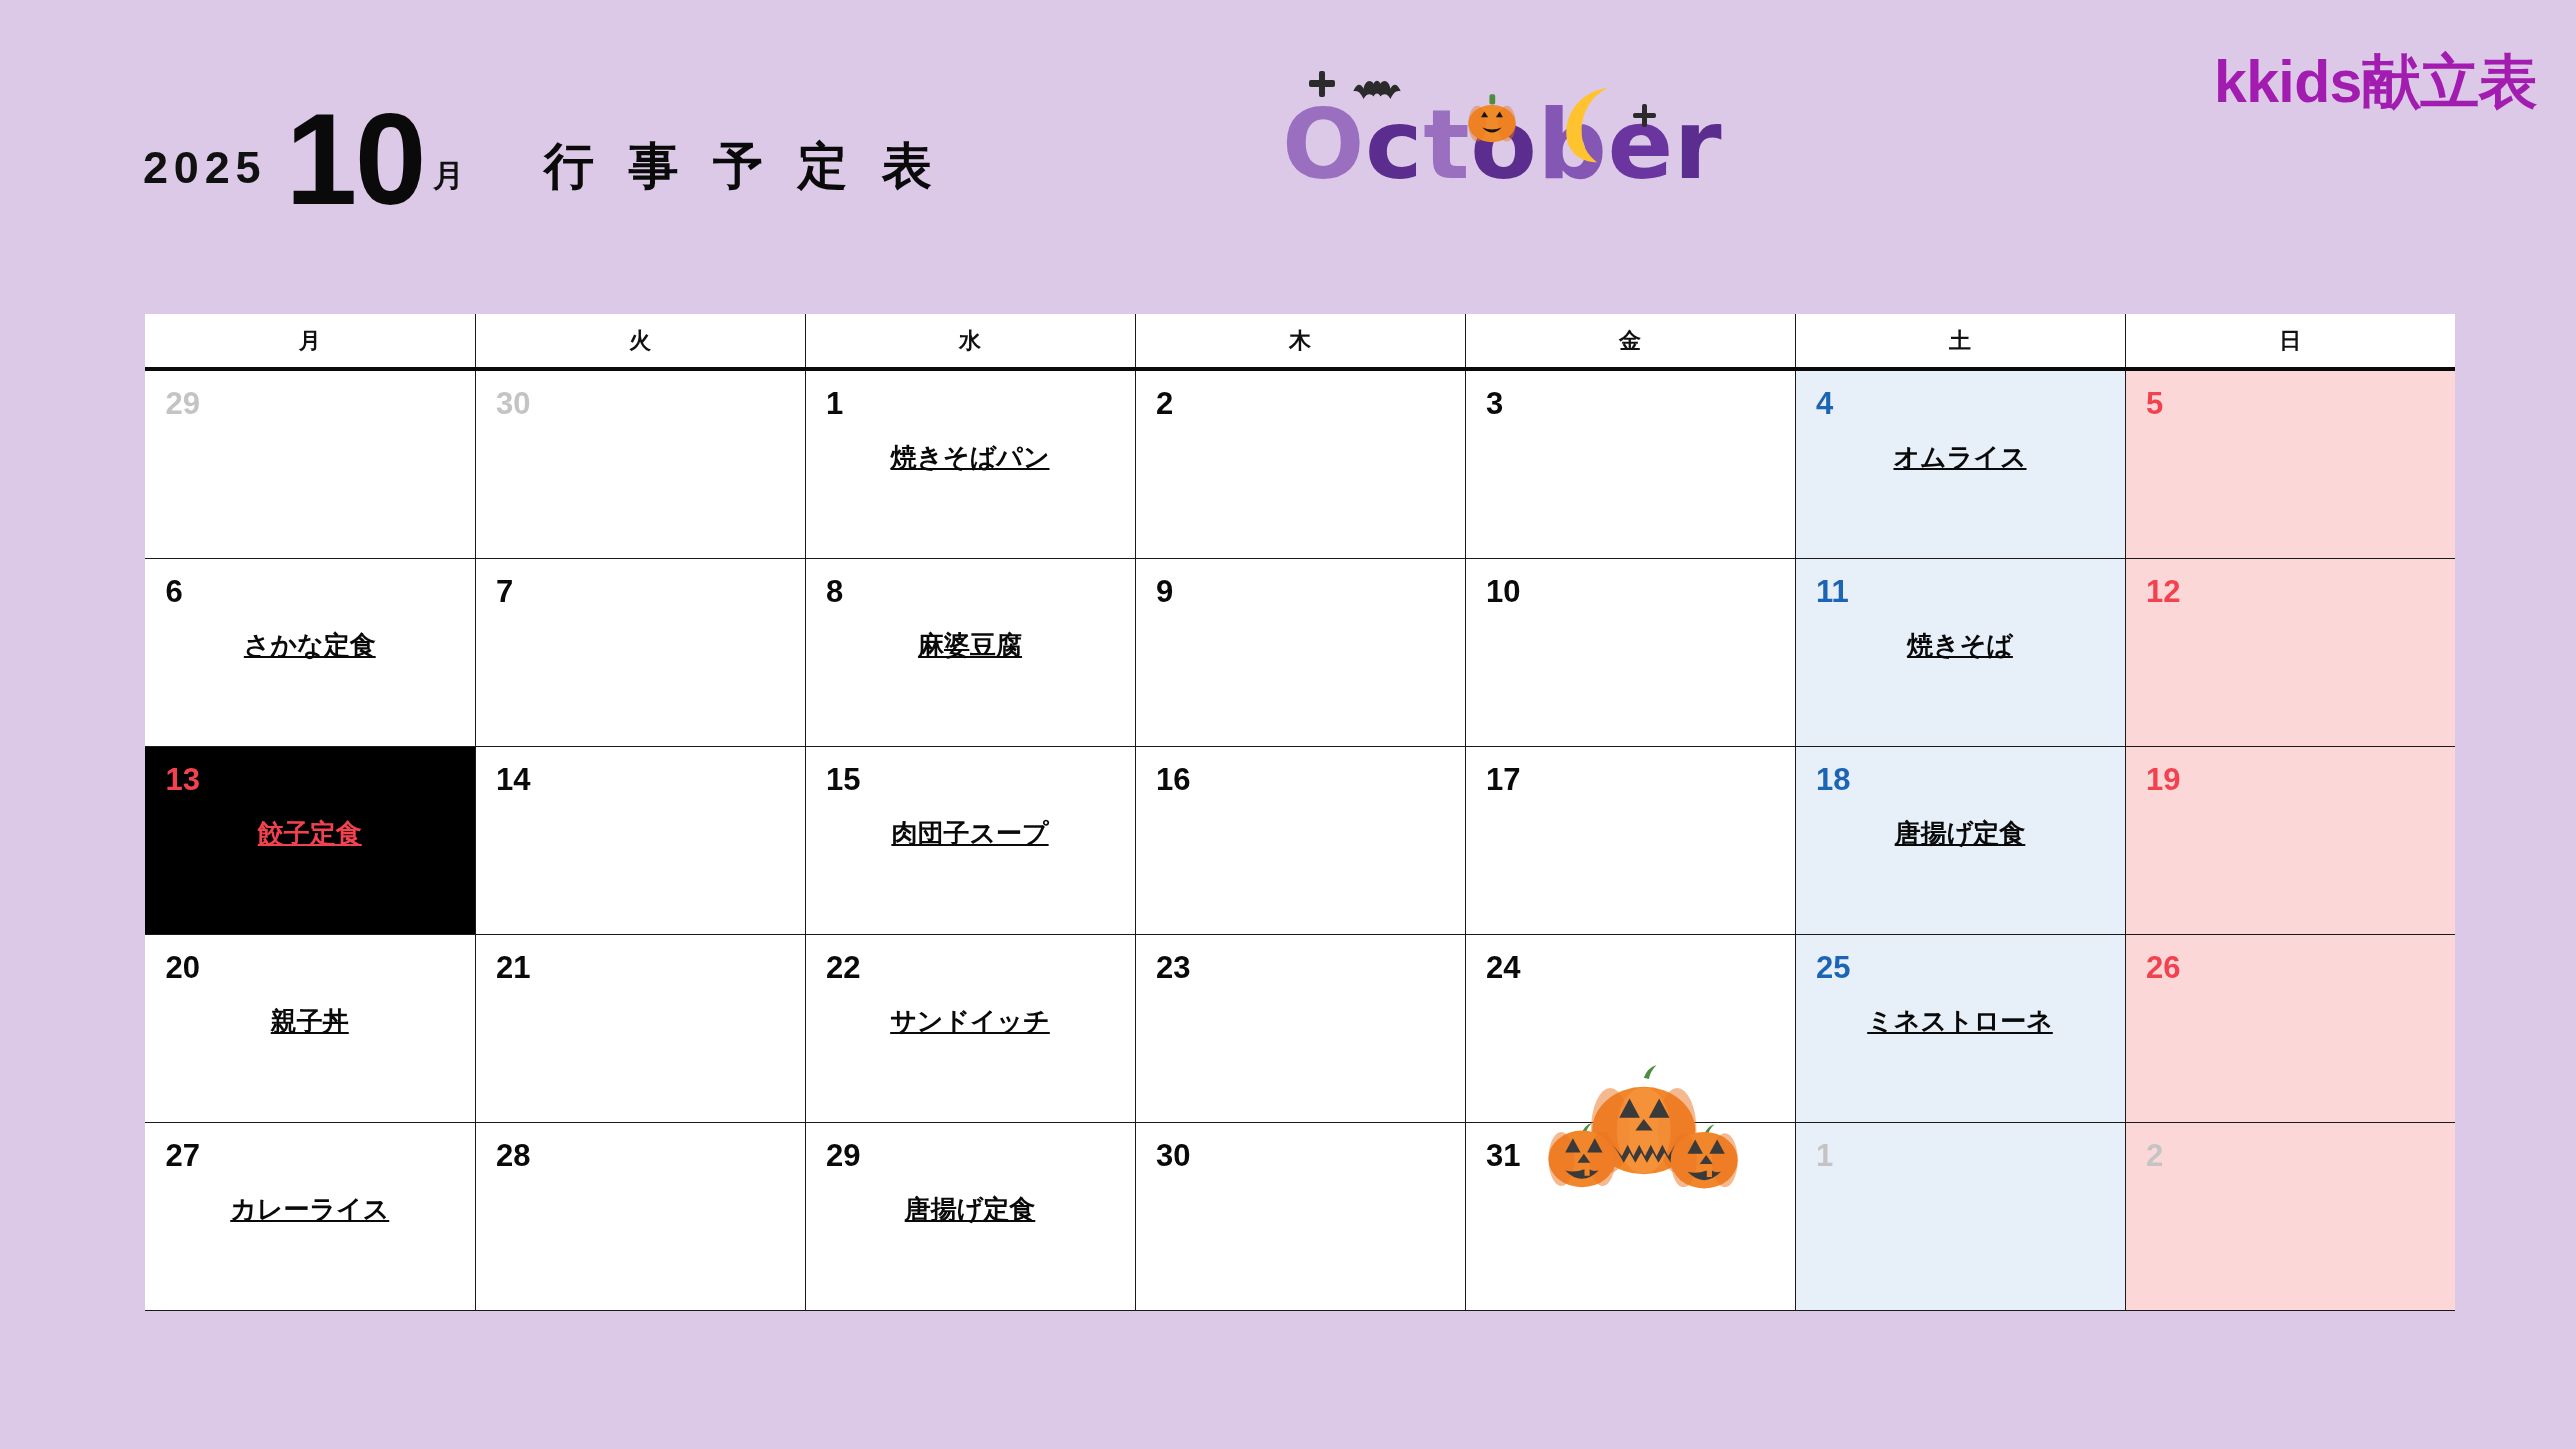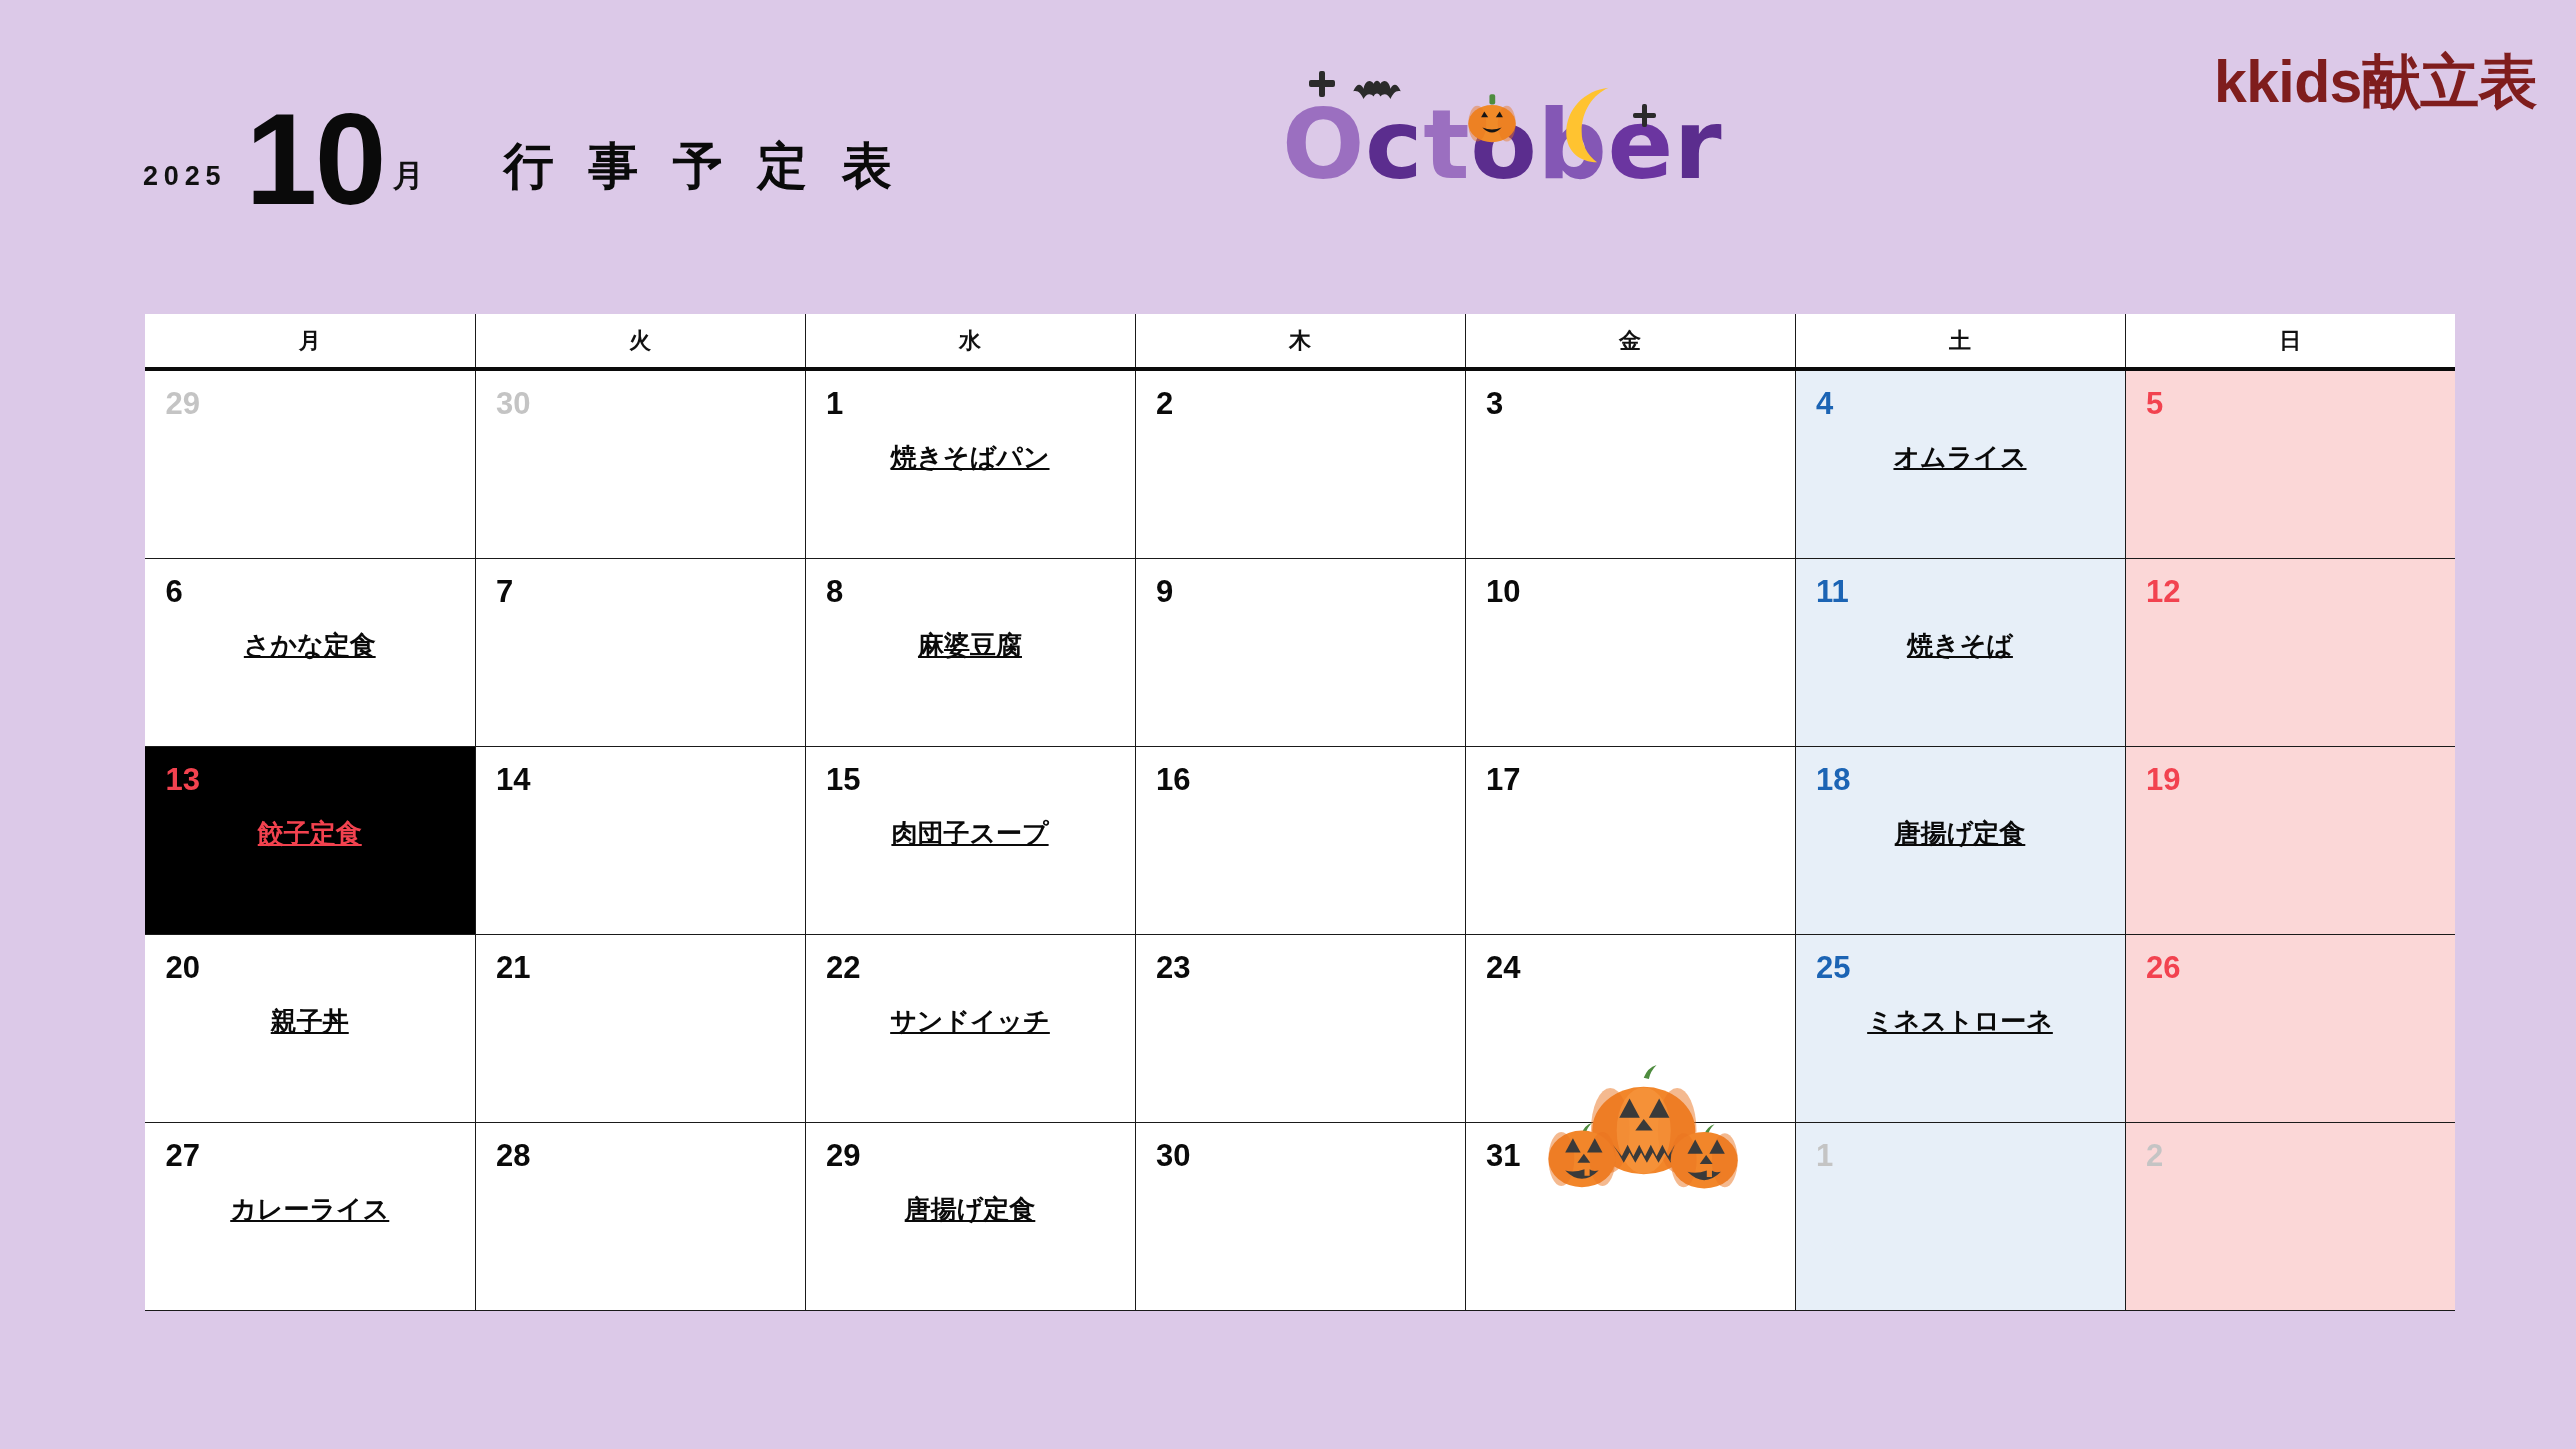--- a/index.html
+++ b/index.html
@@ -27,21 +27,21 @@
 
   .title-block {
     position: absolute;
     left: 143px;
     top: 84px;
     display: flex;
     align-items: flex-end;
     height: 129px;
   }
   .year {
-    font-size: 27px;
+    font-size: 45px;
     font-weight: 700;
     letter-spacing: 5.8px;
     color: #111111;
     line-height: 1;
     padding-bottom: 23px;
     margin-top: 46px;
   }
   .month-num {
     font-size: 129px;
     font-weight: 900;
@@ -112,21 +112,21 @@
   }
   .cross-shape::before { left: 38%; top: 0; width: 24%; height: 100%; }
   .cross-shape::after  { left: 0; top: 38%; width: 100%; height: 24%; }
 
   .kkids-title {
     position: absolute;
     right: 39px;
     top: 53px;
     font-size: 59px;
     font-weight: 900;
-    color: #7f1d1d;
+    color: #a21caf;
     letter-spacing: -0.6px;
     line-height: 1;
   }
 
   
   .calendar {
     position: absolute;
     left: 145px;
     top: 314px;
     width: 2310px;

